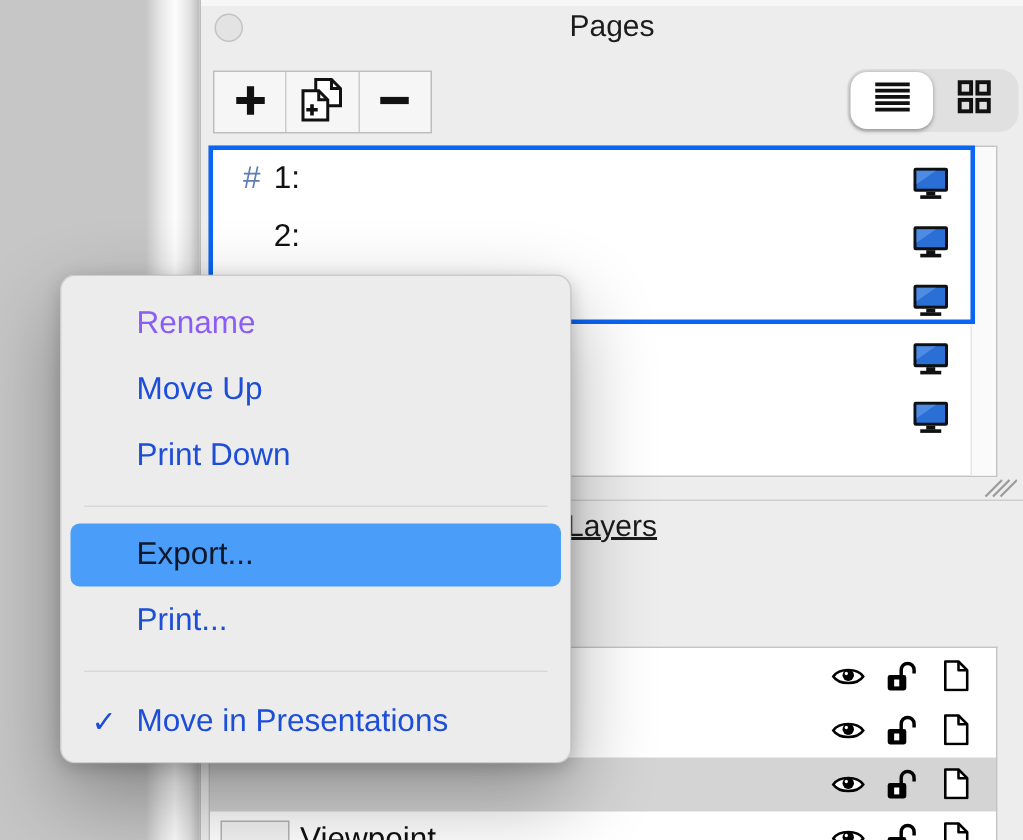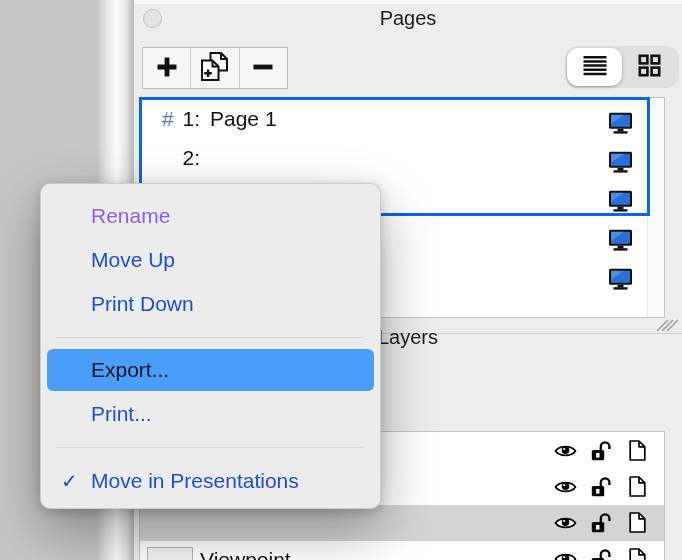--- a/index.html
+++ b/index.html
@@ -44,21 +44,21 @@
     font-size:21px; line-height:39px; color:#121212; }
   .page-row .hash { position:absolute; left:22px; color:var(--hash-blue,#5d7eb2); font-weight:500; }
   .page-row .num { position:absolute; left:28px; width:32px; text-align:right; }
   .page-row .pname { position:absolute; left:70px; }
   .page-row .monitor { position:absolute; left:468px; top:8px; }
   .selection-outline { position:absolute; left:-1px; top:-1px; width:511px; height:119px;
     border:3px solid var(--selection-border,#0a64f4); pointer-events:none; }
 
   .grip { position:absolute; left:518px; top:317px; }
   .panel-divider { position:absolute; left:0; top:333px; width:100%; height:1px; background:#cfcfcf; }
-  .layers-title { top:326px; }
+  .layers-title { top:340px;text-decoration:underline; }
 
   
   .layer-list { position:absolute; left:5px; top:431px; width:526px; height:129px;
     background:#ffffff; border:1px solid #c4c4c4; border-bottom:none; }
   .layer-row { position:absolute; left:0; width:100%; height:36px; }
   .layer-row.selected { background:var(--layer-selected-bg,#d4d4d4); }
   .layer-row .eye { position:absolute; left:414px; top:10px; }
   .layer-row .lock { position:absolute; left:451px; top:7px; }
   .layer-row .doc { position:absolute; left:489px; top:7px; }
   .layer-thumb { position:absolute; left:7px; top:6px; width:46px; height:25px;
@@ -138,21 +138,20 @@
         </span>
       </div>
     </div>
 
     <div class="page-list">
       <div class="scroll-strip"></div>
 
       <div class="page-row" style="top:1px">
         <span class="hash">#</span>
         <span class="num">1:</span>
-        <span class="pname">Page 1</span>
         <span class="monitor">
           <svg width="25" height="22" viewBox="0 0 25 22">
               <rect x="1" y="0.8" width="23" height="16" rx="1.5" fill="#0f1011"></rect>
               <rect x="3" y="2.8" width="19" height="12" class="mscr" fill="#2a6fd6"></rect>
               <path d="M3 2.8 h13 l-13 9 z" fill="#5e97e6" opacity="0.7"></path>
               <rect x="9.5" y="16.8" width="6" height="2.6" fill="#111"></rect>
               <rect x="5.5" y="19.2" width="14" height="2.4" fill="#111"></rect>
             </svg>
         </span>
       </div>

